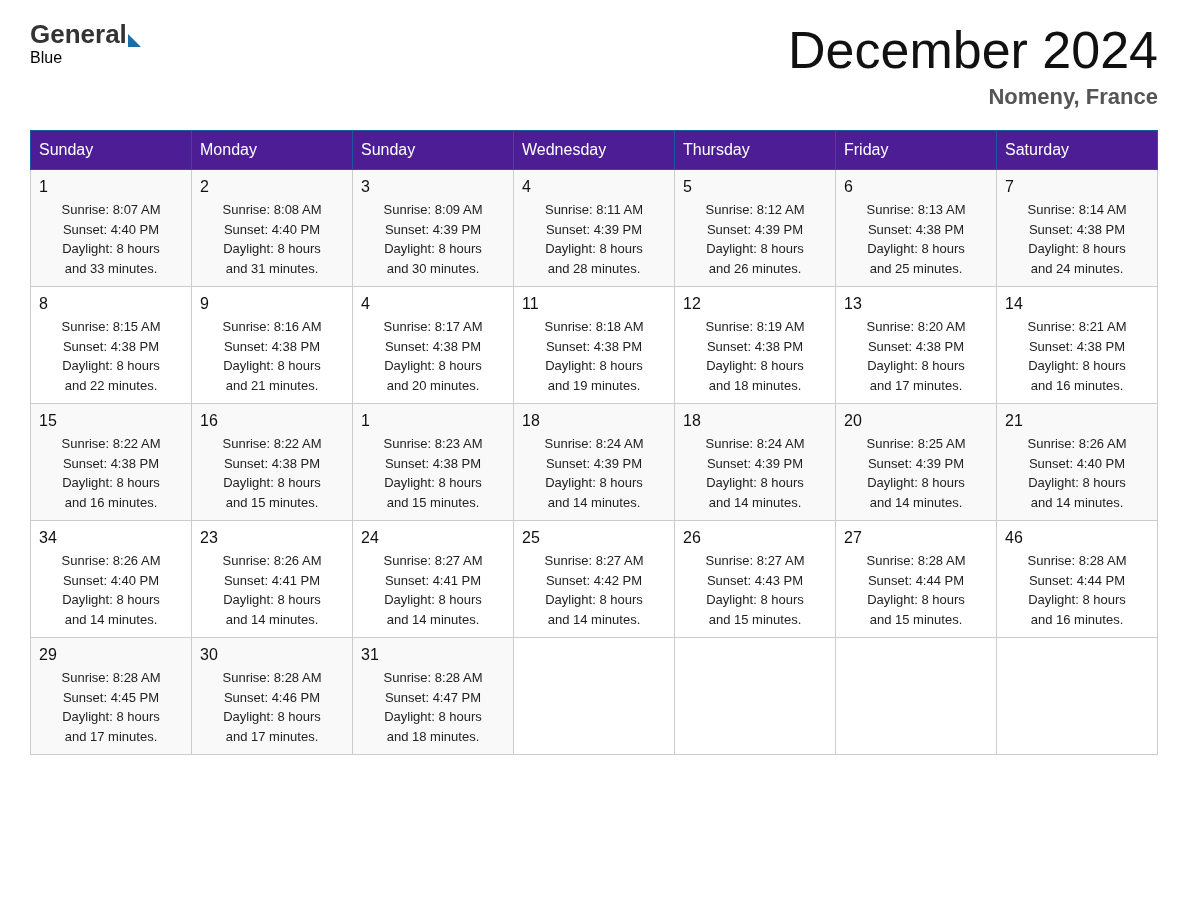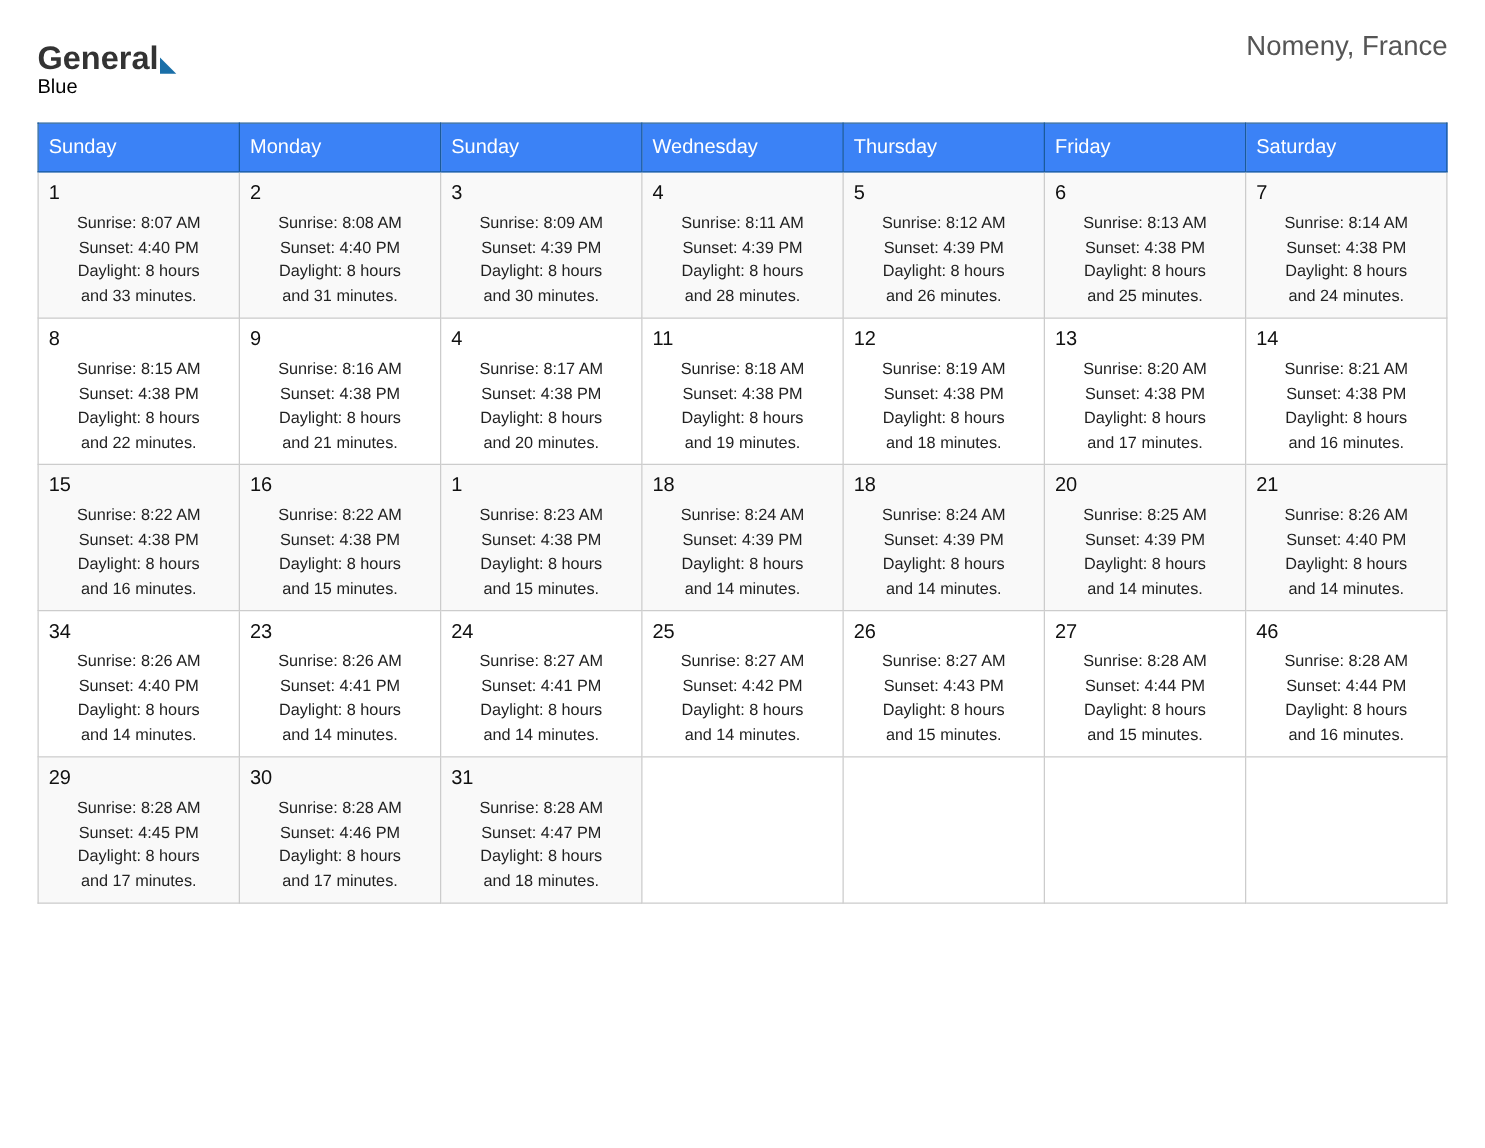--- a/index.html
+++ b/index.html
@@ -21,28 +21,29 @@
     }
     .month-title {
       font-size: 52px;
       font-weight: normal;
       color: #111;
     }
     .location {
       font-size: 22px;
       color: #555;
       margin-top: 4px;
+      font-weight: bold;
     }
     table {
       width: 100%;
       border-collapse: collapse;
       table-layout: fixed;
     }
     thead tr th {
-      background-color: #3b82f6;
+      background-color: #4c1d95;
       color: #fff;
       padding: 10px 8px;
       font-size: 16px;
       font-weight: normal;
       text-align: left;
       border: 1px solid #1a5a9a;
     }
     tbody tr td {
       vertical-align: top;
       padding: 8px 8px;
@@ -68,21 +69,20 @@
       text-align: center;
     }
     .logo-wrapper {
       display: flex;
       flex-direction: column;
       line-height: 1.1;
     }
     .logo-line1 {
       display: flex;
       align-items: center;
-      margin-top: 12px;
     }
     .logo-line1 span.gen {
       font-size: 26px;
       font-weight: bold;
       color: #333;
     }
     .logo-line1 .arrow-shape {
       width: 0;
       height: 0;
       border-left: 13px solid #1a6fa8;
@@ -102,20 +102,21 @@
   <div class="logo-wrapper">
     <div class="logo-line1">
       <span class="gen">General</span>
       <div class="arrow-shape"></div>
     </div>
     <div>
       <span class="blue">Blue</span>
     </div>
   </div>
   <div class="title-section">
+    <div class="month-title">December 2024</div>
     <div class="location">Nomeny, France</div>
   </div>
 </div>
 
 <table>
   <thead>
     <tr>
       <th>Sunday</th>
       <th>Monday</th>
       <th>Sunday</th>

